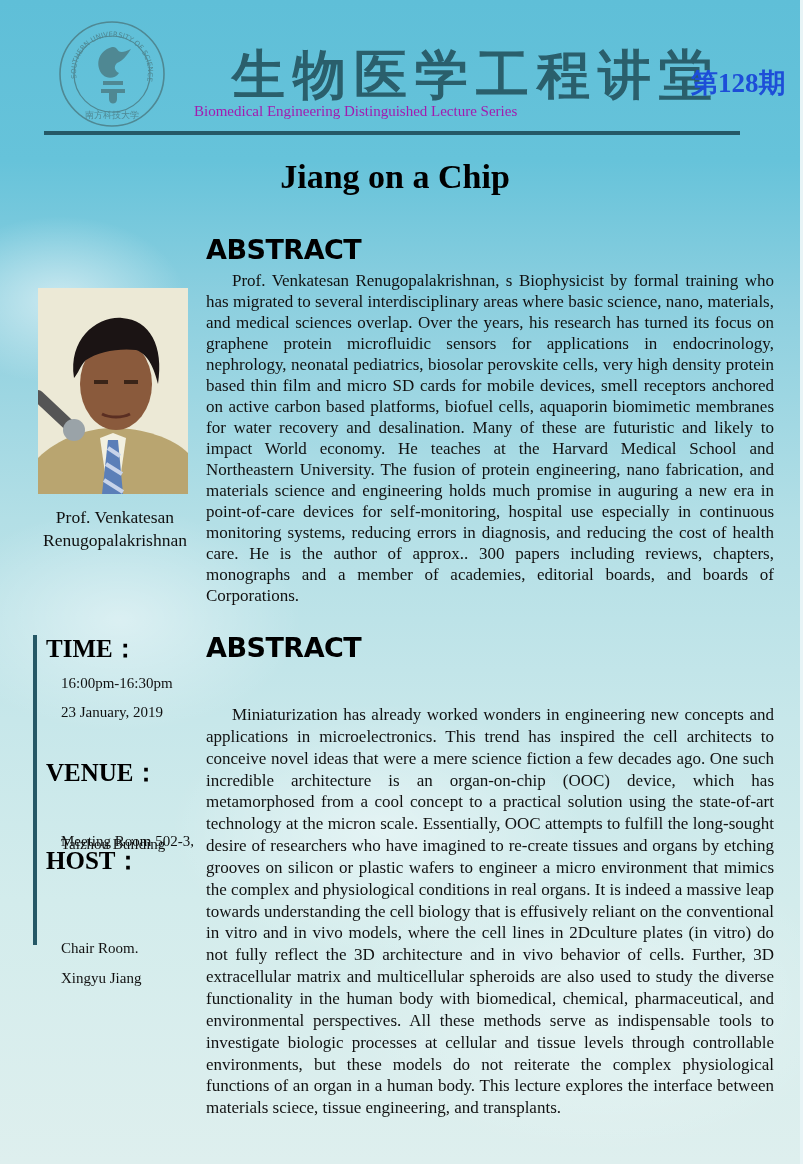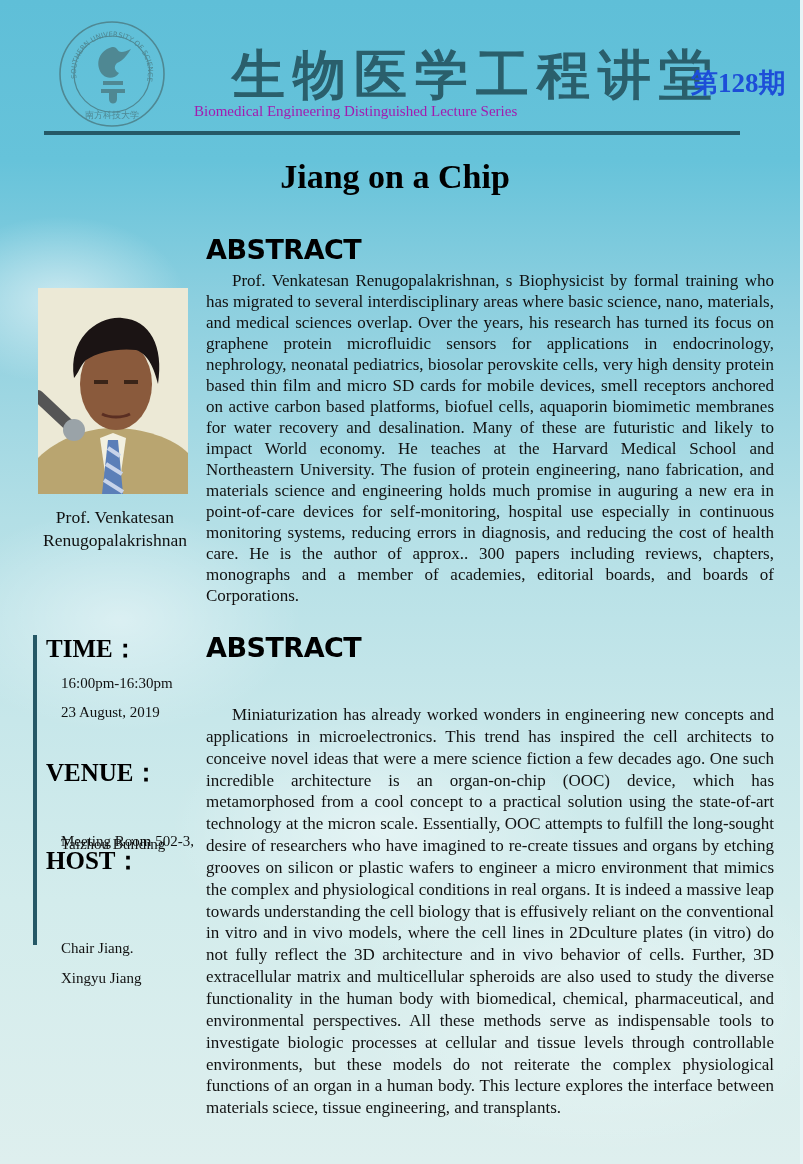--- a/index.html
+++ b/index.html
@@ -90,22 +90,22 @@
   </svg>
 </div>
 <div class="caption">
   <div>Prof. Venkatesan</div>
   <div>Renugopalakrishnan</div>
 </div>
 
 <div class="side-bar"></div>
 <div class="info-h" style="top:632px;">TIME：</div>
 <div class="info-t" style="top:675px;">16:00pm-16:30pm</div>
-<div class="info-t" style="top:704px;">23 August, 2019</div>
+<div class="info-t" style="top:704px;">23 January, 2019</div>
 <div class="info-h" style="top:756px;">VENUE：</div>
 <div class="info-t" style="top:833px;">Meeting Room 502-3,</div>
 <div class="info-t" style="top:836px;">Taizhou Building</div>
 <div class="info-h" style="top:844px;text-align:right;">HOST：</div>
-<div class="info-t" style="top:940px;">Chair Jiang.</div>
+<div class="info-t" style="top:940px;">Chair Room.</div>
 <div class="info-t" style="top:970px;">Xingyu Jiang</div>
 
 <div class="h-section abs-h">ABSTRACT</div>
 <p class="para abs-p">Miniaturization has already worked wonders in engineering new concepts and applications in microelectronics. This trend has inspired the cell architects to conceive novel ideas that were a mere science fiction a few decades ago. One such incredible architecture is an organ-on-chip (OOC) device, which has metamorphosed from a cool concept to a practical solution using the state-of-art technology at the micron scale. Essentially, OOC attempts to fulfill the long-sought desire of researchers who have imagined to re-create tissues and organs by etching grooves on silicon or plastic wafers to engineer a micro environment that mimics the complex and physiological conditions in real organs. It is indeed a massive leap towards understanding the cell biology that is effusively reliant on the conventional in vitro and in vivo models, where the cell lines in 2Dculture plates (in vitro) do not fully reflect the 3D architecture and in vivo behavior of cells. Further, 3D extracellular matrix and multicellular spheroids are also used to study the diverse functionality in the human body with biomedical, chemical, pharmaceutical, and environmental perspectives. All these methods serve as indispensable tools to investigate biologic processes at cellular and tissue levels through controllable environments, but these models do not reiterate the complex physiological functions of an organ in a human body. This lecture explores the interface between materials sciece, tissue engineering, and transplants.</p>
 
 </body></html>

